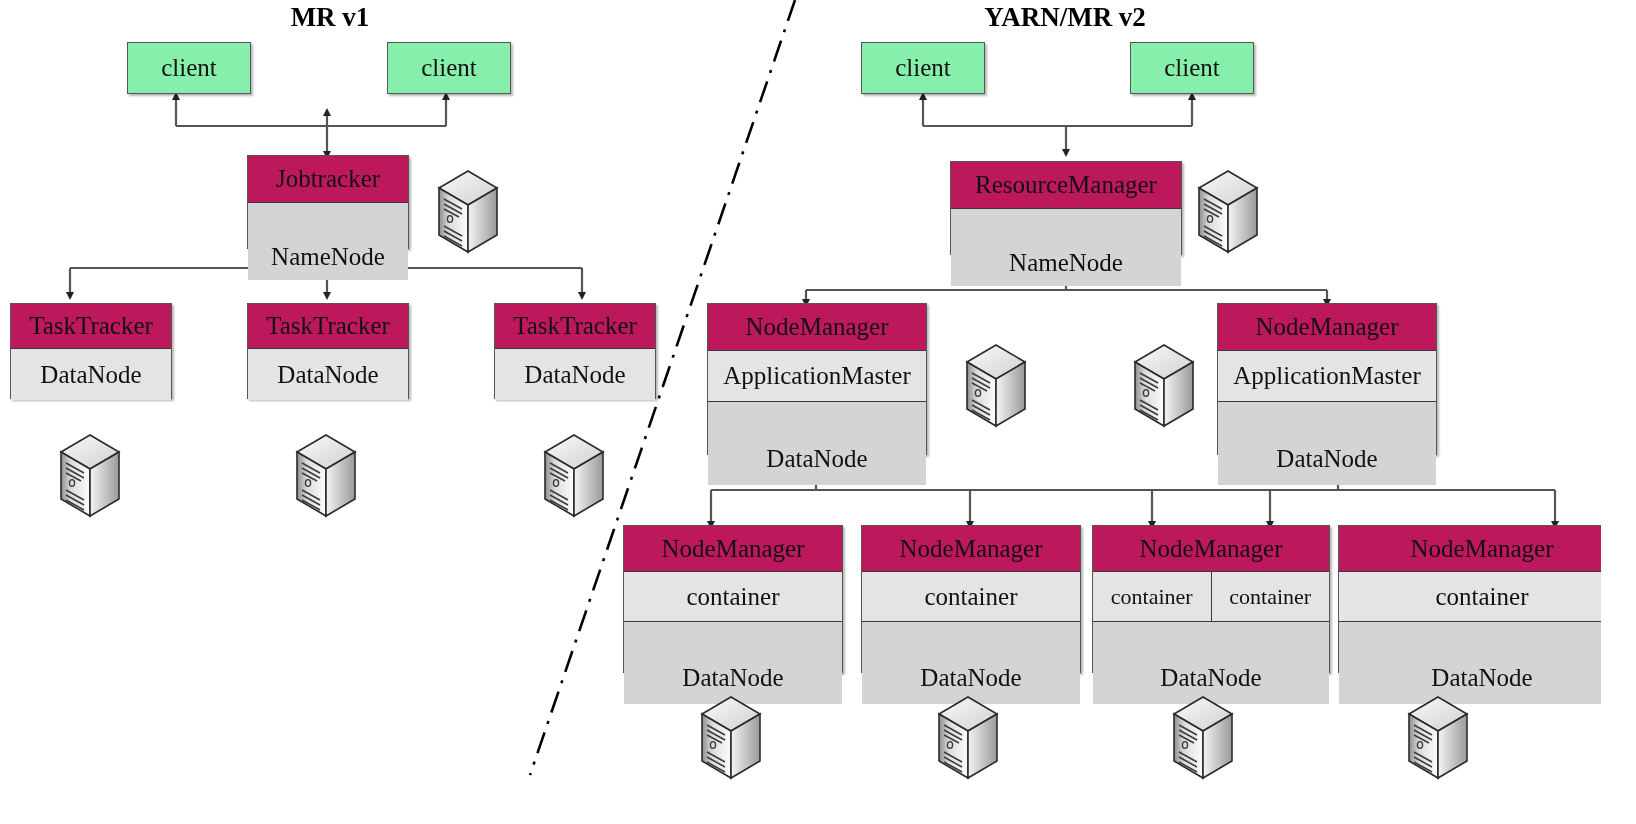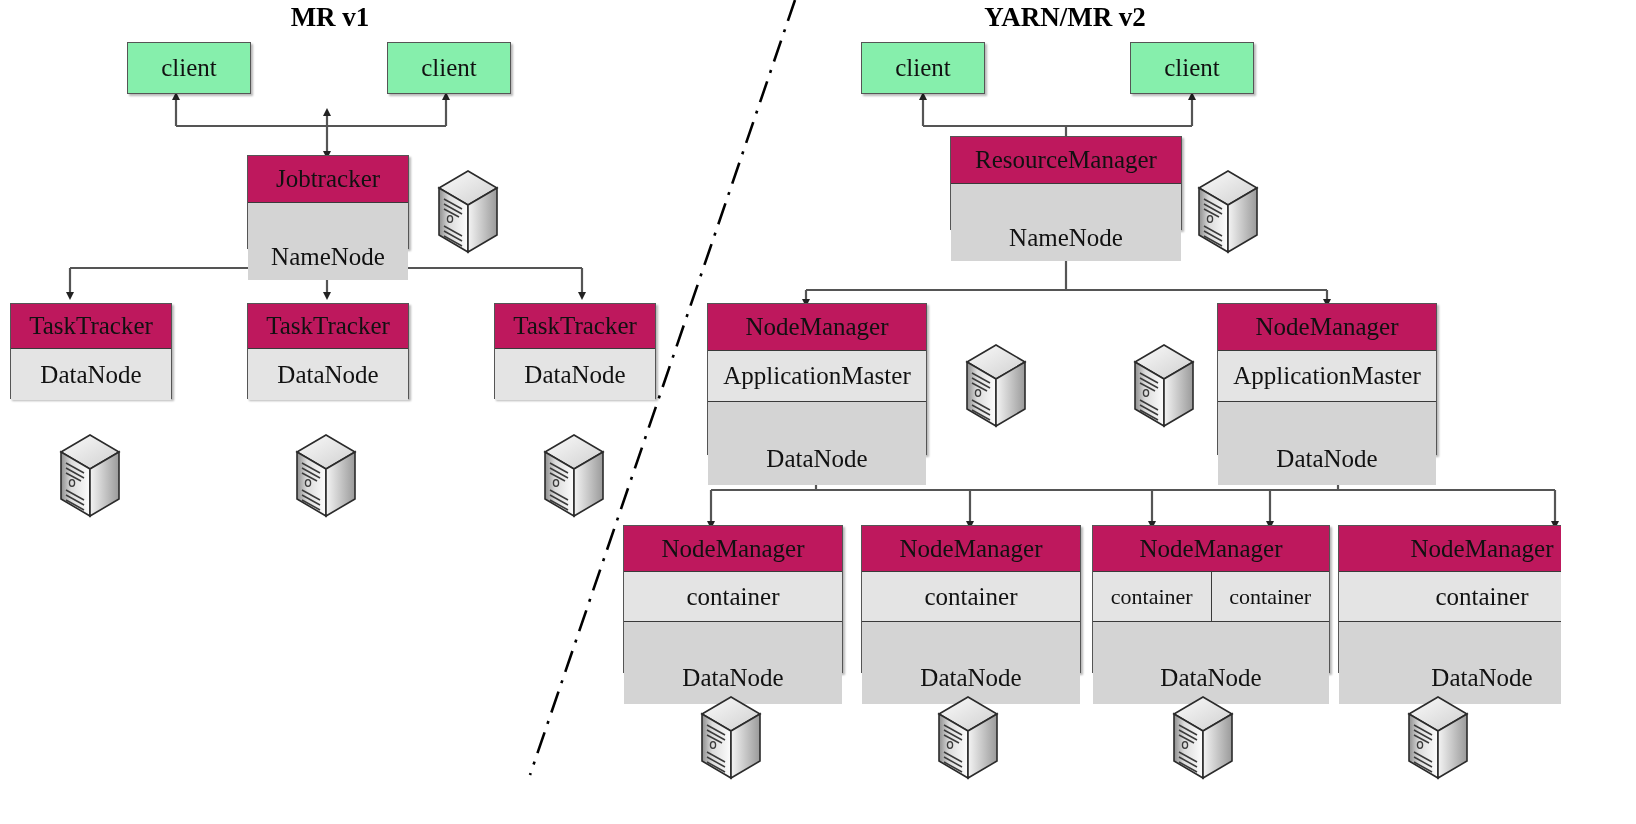--- a/index.html
+++ b/index.html
@@ -1,17 +1,17 @@
 <!DOCTYPE html>
 <html><head>
 <meta charset="utf-8">
 <style>
   html,body{margin:0;padding:0;background:#ffffff;}
   body{width:1636px;height:824px;font-family:"Liberation Serif",serif;}
-  #stage{position:relative;width:1561px;height:824px;overflow:hidden;background:#fff;}
+  #stage{position:relative;width:1561px;height:824px;overflow:hidden;background:#fff;padding-left:40px;}
 
   .title{position:absolute;font-size:27px;color:#000;font-weight:bold;
          font-family:"Liberation Serif",serif;white-space:nowrap;text-align:center;}
 
   
   .box{position:absolute;box-sizing:border-box;border:1px solid #555;
        box-shadow:2px 2px 2px rgba(0,0,0,.28);background:#d4d4d4;}
   .row{box-sizing:border-box;display:flex;align-items:center;justify-content:center;
        width:100%;border-bottom:1px solid #3a3a3a;font-size:25px;color:#111;
        font-family:"Liberation Serif",serif;white-space:nowrap;overflow:hidden;}
@@ -105,21 +105,21 @@
     <div class="row mid" style="height:51px;">DataNode</div>
   </div>
   <div class="box" style="left:494px;top:303px;width:162px;height:96px;">
     <div class="row hdr" style="height:45px;">TaskTracker</div>
     <div class="row mid" style="height:51px;">DataNode</div>
   </div>
 
   <div class="plain" style="left:861px;top:42px;width:124px;height:52px;">client</div>
   <div class="plain" style="left:1130px;top:42px;width:124px;height:52px;">client</div>
 
-  <div class="box" style="left:950px;top:136px;width:232px;height:94px;">
+  <div class="box" style="left:950px;top:161px;width:232px;height:94px;">
     <div class="row hdr" style="height:47px;">ResourceManager</div>
     <div class="row bot" style="height:47px;">NameNode</div>
   </div>
 
   <div class="box" style="left:707px;top:303px;width:220px;height:152px;">
     <div class="row hdr" style="height:47px;">NodeManager</div>
     <div class="row mid" style="height:51px;">ApplicationMaster</div>
     <div class="row bot" style="height:53px;">DataNode</div>
   </div>
   <div class="box" style="left:1217px;top:303px;width:220px;height:152px;">

